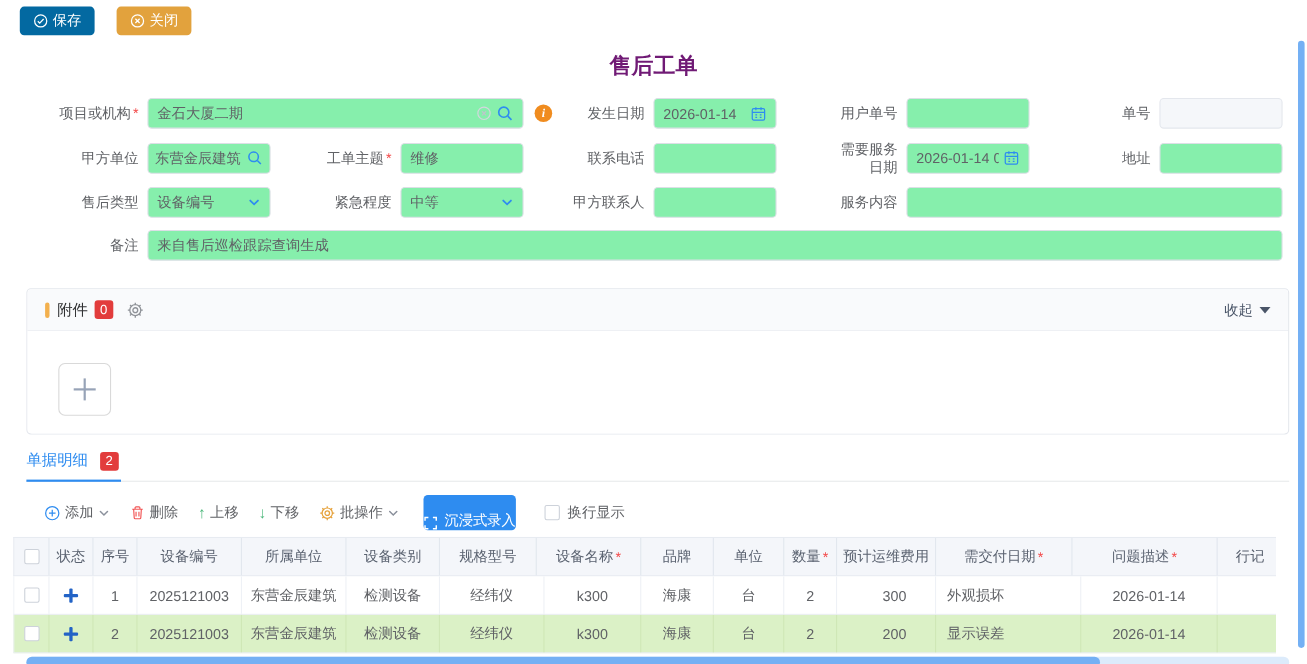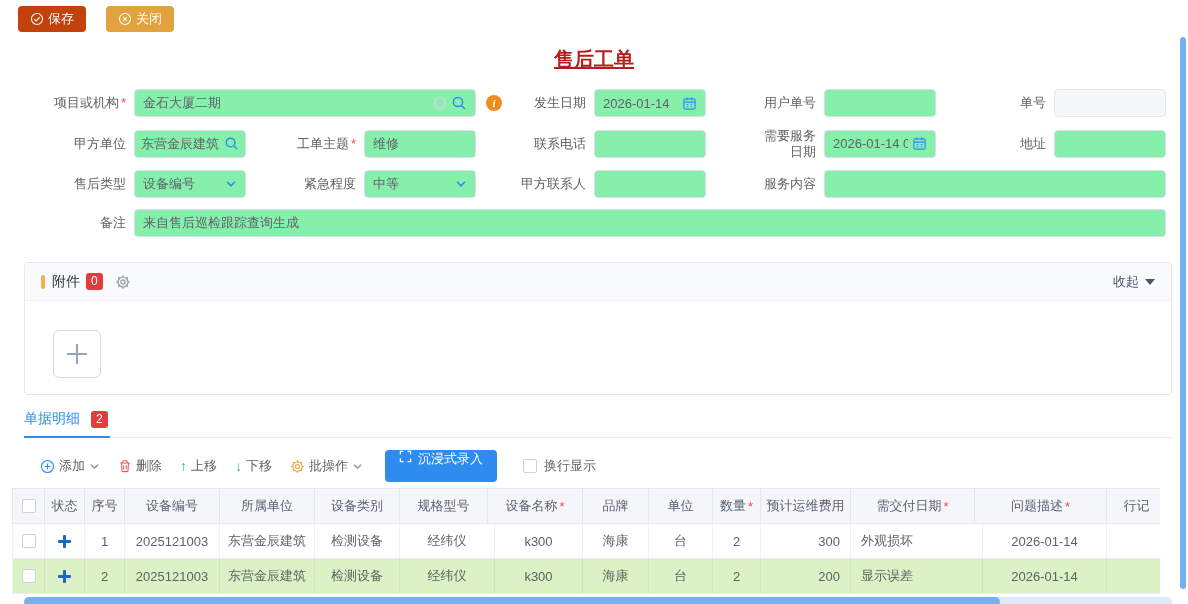--- a/index.html
+++ b/index.html
@@ -3,24 +3,24 @@
 <meta charset="utf-8">
 <style>
   * { box-sizing: border-box; margin: 0; padding: 0; }
   html,body { width:1188px; height:604px; overflow:hidden; }
   body { position:relative; background:#fff; font-family:"Liberation Sans","DejaVu Sans",sans-serif; color:#606266; }
 
   
   .topbar { display:flex; gap:20px; padding:6px 0 0 18px; height:34px; }
   .abtn { display:flex; align-items:center; gap:4px; height:26px; padding:0 12px; border:none; border-radius:4px;
           color:#fff; font-size:13px; cursor:pointer; font-family:inherit; }
-  .abtn.save { background:#c2410c; }
+  .abtn.save { background:#0369a1; }
   .abtn.close { background:#e2a23d; }
 
-  .page-title { text-align:center; margin-top:12px; font-size:20px; font-weight:bold; color:#b91c1c;text-decoration:underline; }
+  .page-title { text-align:center; margin-top:12px; font-size:20px; font-weight:bold; color:#701a75; }
 
   
   .fgrid { display:grid; grid-template-columns:repeat(5, 118px 112px); row-gap:11px; align-items:center;
            margin-top:16px; padding-left:16px; }
   .flabel { text-align:right; padding-right:8px; font-size:13px; color:#606266; line-height:1.2; }
   .flabel.wrap2 { padding-left:52px; }
   .req::after { content:'*'; color:#f34b4b; margin-left:2px; }
   .fbox { height:28px; border:1px solid #dcdfe6; border-radius:4px; background:#86efac;
           display:flex; align-items:center; gap:4px; padding:0 8px; font-size:13px; color:#606266; }
   .fbox .val { flex:1; white-space:nowrap; overflow:hidden; }
@@ -56,37 +56,37 @@
   .tabrow { margin:15px 16px 0 24px; width:1148px; border-bottom:1px solid #e8eaec; display:flex; }
   .tab { display:flex; align-items:center; gap:5px; padding:0 2px 8px 0; color:#2e8cf0; font-size:14px;
          border-bottom:2px solid #2e8cf0; margin-bottom:-1px; cursor:pointer; }
 
   
   .dtoolbar { display:flex; align-items:center; gap:18px; margin:12px 0 0 40px; height:32px; }
   .tbtn { display:flex; align-items:center; gap:4px; font-size:13px; color:#606266; cursor:pointer; background:none; border:none; font-family:inherit; }
   .tbtn .chev { color:#8b919c; display:flex; }
   .arrow-up { color:#4db87c; font-size:14px; font-weight:bold; }
   .arrow-down { color:#4db87c; font-size:14px; font-weight:bold; }
-  .immersive { display:flex; align-items:flex-start; gap:6px; background:#2e8cf0; color:#fff; border:none; height:32px;
-               padding:0 14px; border-radius:4px; font-size:13px; cursor:pointer; font-family:Liberation Serif, serif; margin-left:4px; }
+  .immersive { display:flex; align-items:flex-end; gap:6px; background:#2e8cf0; color:#fff; border:none; height:32px;
+               padding:0 0; border-radius:4px; font-size:13px; cursor:pointer; font-family:Liberation Serif, serif; margin-left:4px; }
   .cb { width:14px; height:14px; border:1px solid #cdd2da; border-radius:2px; background:#fff; display:inline-block; flex-shrink:0; cursor:pointer; }
   .wrapchk { display:flex; align-items:center; gap:7px; font-size:13px; color:#606266; margin-left:8px; cursor:pointer; }
 
   
   .twrap { margin:6px 0 0 12px; width:1148px; overflow:hidden; }
   .ttable { width:1184px; }
   .thead { display:flex; height:36px; background:#f4f6fa; border-top:1px solid #e6eaf0; border-bottom:1px solid #e6eaf0; border-left:1px solid #e6eaf0; }
   .th { display:flex; align-items:center; justify-content:center; border-right:1px solid #e2e7ee;
         font-size:13px; color:#5a6270; flex-shrink:0; height:100%; white-space:nowrap; }
   .tr { display:flex; height:35px; background:#fff; border-bottom:1px solid #ebeef5; border-left:1px solid #eef1f6; }
   .tr.hl { background:#dbf1c6; }
   .td { display:flex; align-items:center; justify-content:center; border-right:1px solid #eef1f6;
         font-size:13px; color:#606266; flex-shrink:0; height:100%; white-space:nowrap; overflow:hidden; }
   .td.align-left { justify-content:flex-start; padding-left:10px; }
-  .td.align-right { justify-content:flex-end; padding-right:10px; }
+  .td.align-right { justify-content:flex-end; padding-right:26px; }
   .tr.hl .td { border-right-color:#cfe7b6; border-bottom-color:#cfe7b6; }
   .plus-ic { position:relative; width:13px; height:13px; display:inline-block; }
   .plus-ic::before,.plus-ic::after { content:''; position:absolute; background:#2363c6; border-radius:1px; }
   .plus-ic::before { left:5px; top:0; width:3px; height:13px; }
   .plus-ic::after { top:5px; left:0; height:3px; width:13px; }
 
   
   .hscroll { margin:3px 0 0 24px; width:1148px; height:10px; background:#dcebfb; border-radius:5px; position:relative; }
   .hthumb { position:absolute; left:0; top:0; height:10px; width:85%; background:#74b0f4; border-radius:5px; cursor:grab; }
   .vscroll { position:absolute; right:2px; top:37px; width:6px; height:552px; background:#74b0f4; border-radius:3px; cursor:grab; }

